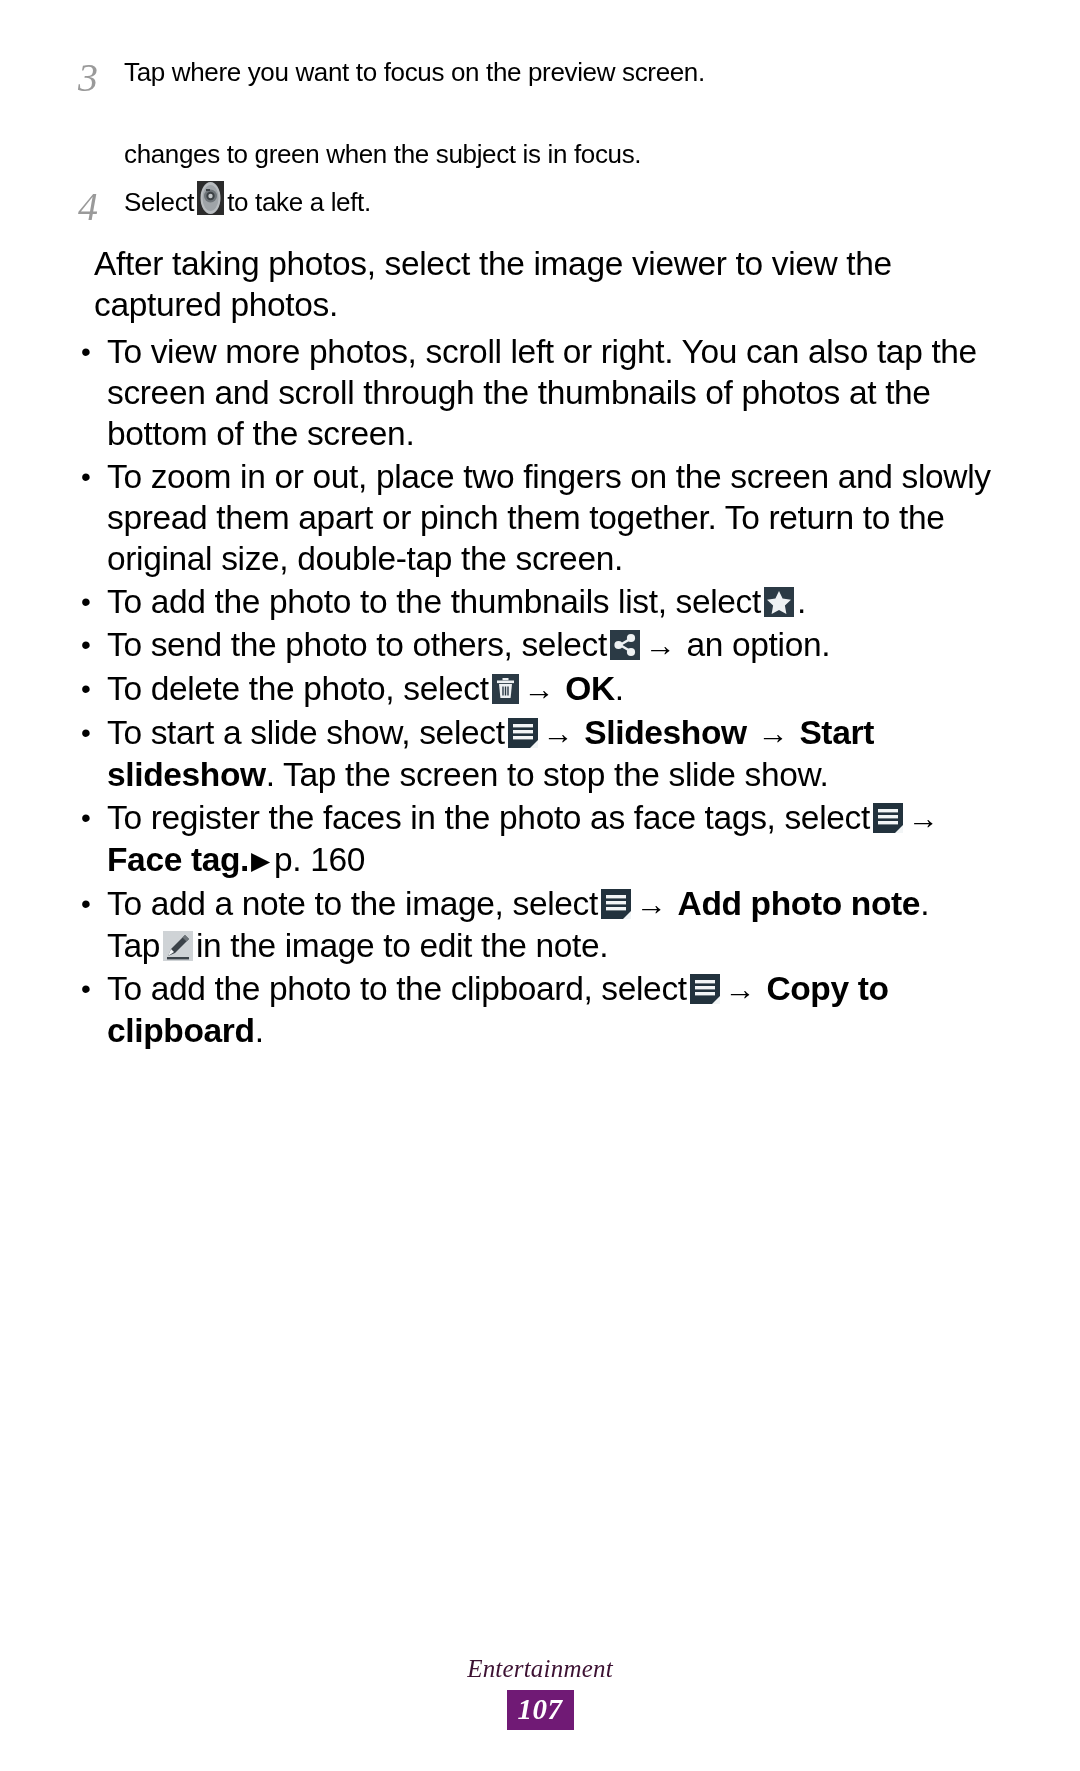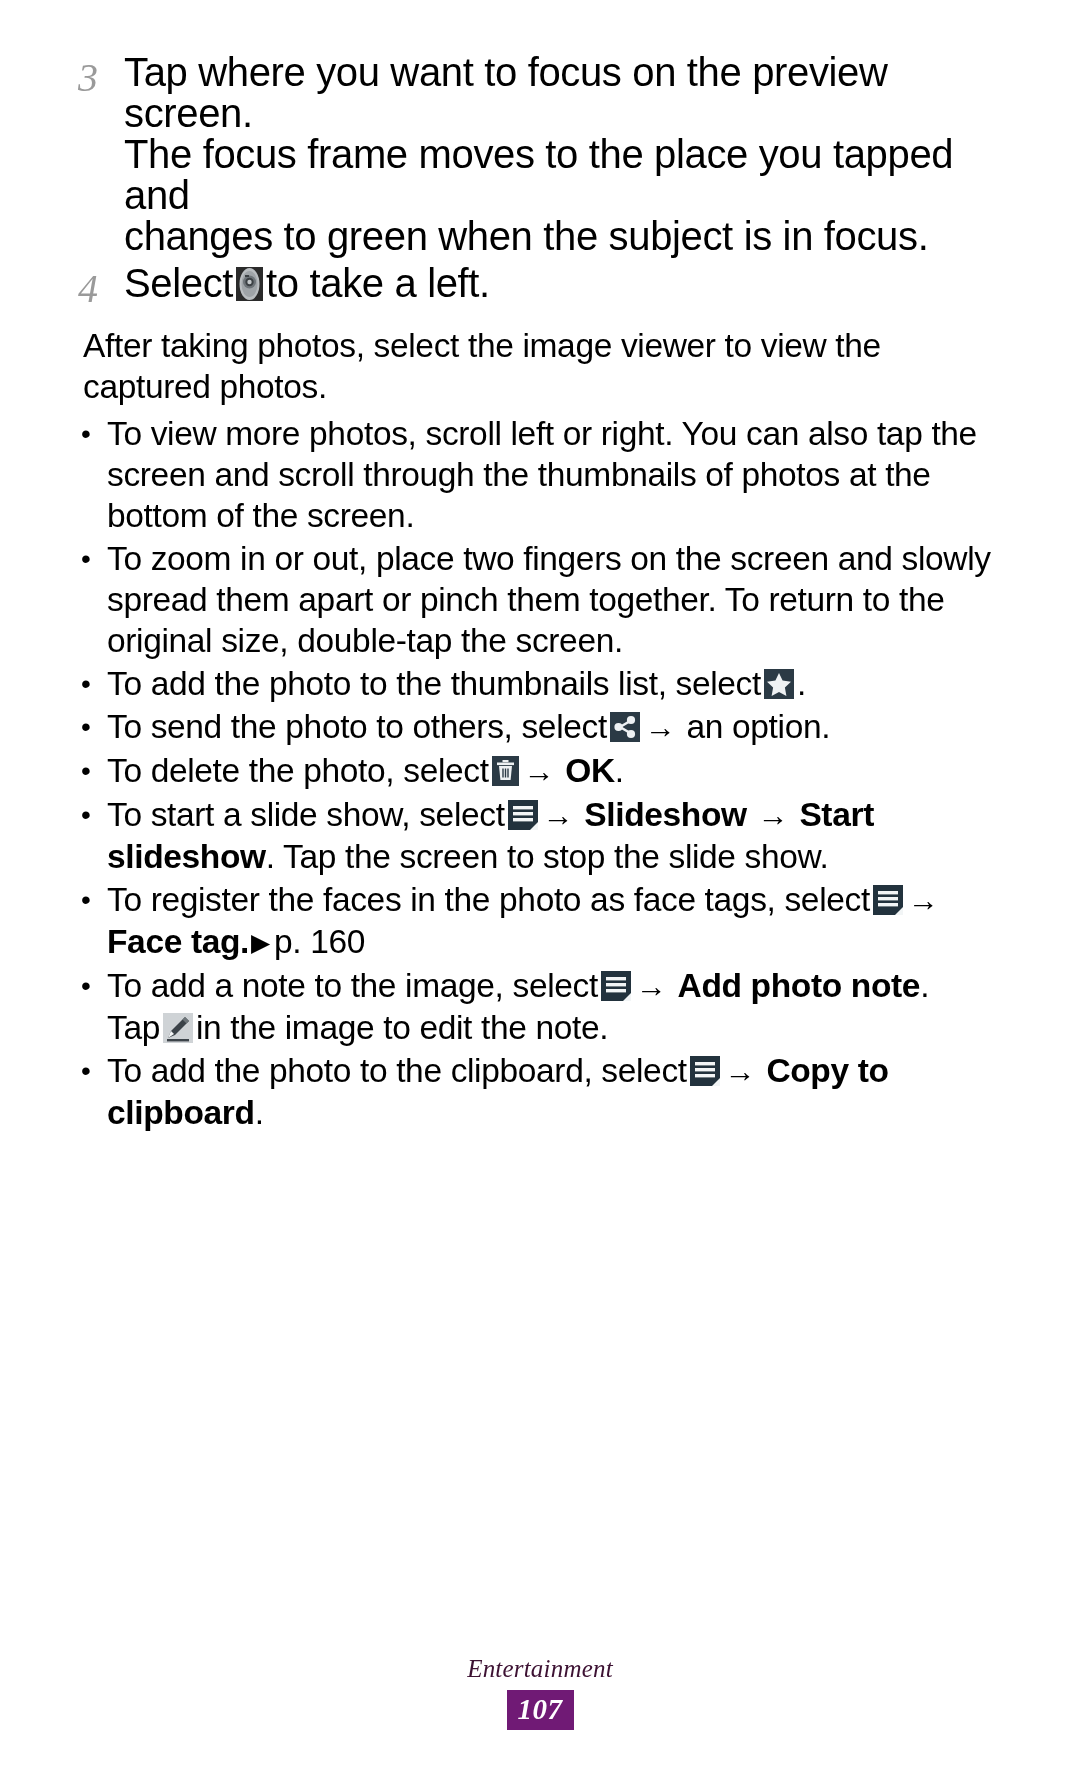--- a/index.html
+++ b/index.html
@@ -37,32 +37,32 @@
     font-family: "Liberation Serif", serif;
     font-style: italic;
     font-size: 40px;
     line-height: 47px;
     color: #9a9a9a;
     font-weight: 400;
     padding-top: 2px;
   }
   .step-body {
     flex: 1 1 auto;
-    font-size: 40px;
+    font-size: 26px;
     line-height: 41px;
     letter-spacing: -0.35px;
     font-weight: 400;
   }
 
   
   .para {
     font-size: 33.5px;
     line-height: 41px;
     letter-spacing: -0.35px;
-    margin: 13px 0 6px 5px;
+    margin: 13px 0 6px 16px;
   }
 
   
   .bullets {
     margin: 0;
     padding: 0;
     list-style: none;
   }
   .bullets li {
     display: flex;
@@ -128,21 +128,21 @@
 </style>
 </head>
 <body>
 
 <div class="page">
 
   <div class="step">
     <div class="step-num">3</div>
     <div class="step-body">
       <span>Tap where you want to focus on the preview screen.</span><br>
-      <span>The focus frame moves to the place you tapped and</span><br>
+      <br>
       <span>changes to green when the subject is in focus.</span>
     </div>
   </div>
 
   <div class="step" style="margin-top:6px;">
     <div class="step-num">4</div>
     <div class="step-body">
       <span>Select</span><span class="ico">
         <svg width="27" height="34" viewBox="0 0 27 34" aria-hidden="true">
           <rect x="0" y="0" width="27" height="34" fill="#2b2b2b"></rect>

